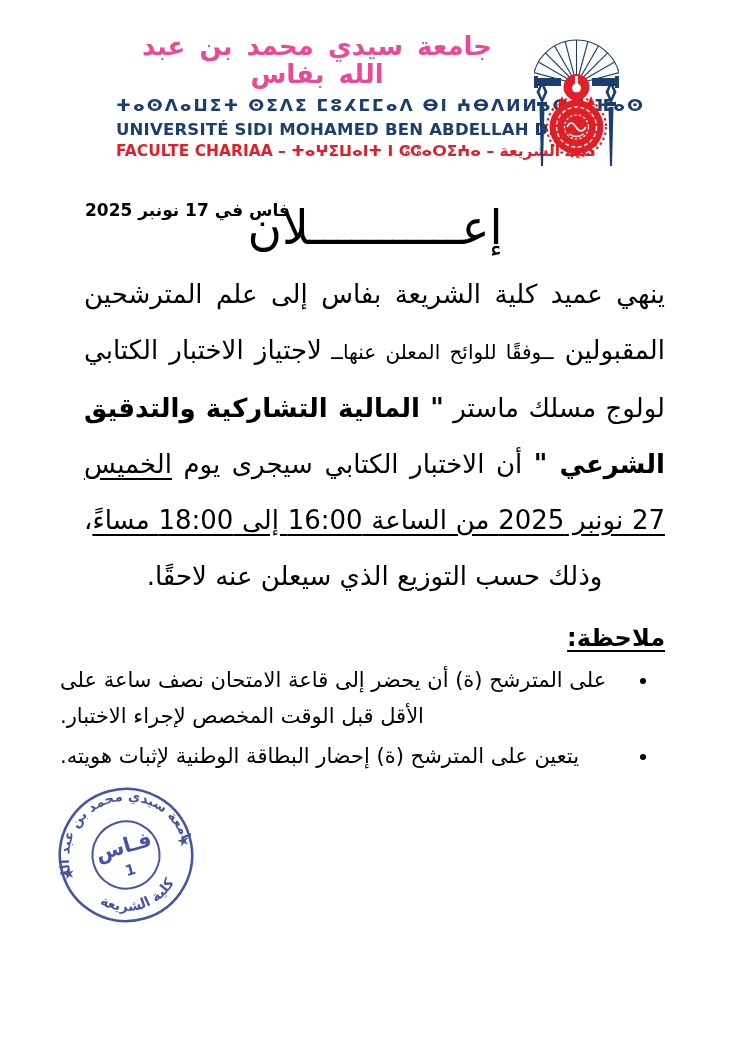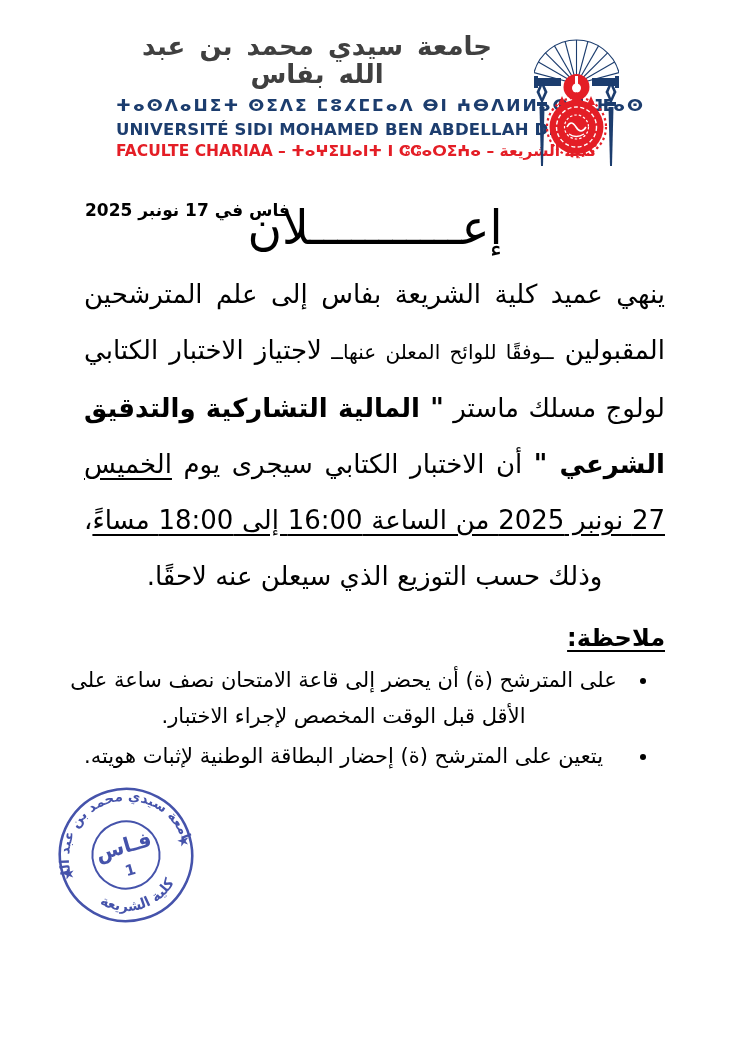--- a/index.html
+++ b/index.html
@@ -17,21 +17,21 @@
     display:flex;
     align-items:flex-start;
     padding:30px 0 0 116px;
   }
   .header-text{
     width:418px;
     text-align:center;
     line-height:1.08;
   }
   .h-arabic{
-    color:#404040;font-weight:bold;font-size:26px;
+    color:#ec4899;font-weight:bold;font-size:26px;
     word-spacing:5px;letter-spacing:.5px;
     margin:2px 16px 8px 0;direction:rtl;
   }
   .h-tifinagh{
     color:#1c3d6e;font-size:17px;font-weight:600;
     letter-spacing:2px;margin:0 0 6px 0;white-space:nowrap;
   }
   .h-french{
     color:#1c3d6e;font-weight:bold;font-size:16.5px;
     letter-spacing:.2px;margin:0 0 5px 0;white-space:nowrap;
@@ -76,21 +76,21 @@
     font-size:24px;font-weight:bold;
     text-decoration:underline;
     text-underline-offset:4px;
   }
   .bullets{
     direction:rtl;
     margin:10px 95px 7px 60px;
     padding:0 28px 0 0;
     font-size:21px;
     line-height:36px;
-    text-align:center;
+    text-align:left;
   }
   .bullets li{margin:0 0 4px 0;}
   
   .stamp{
     position:absolute;
     left:42px;top:780px;
     width:168px;height:150px;
     transform:rotate(-16deg);
     opacity:.93;
   }

